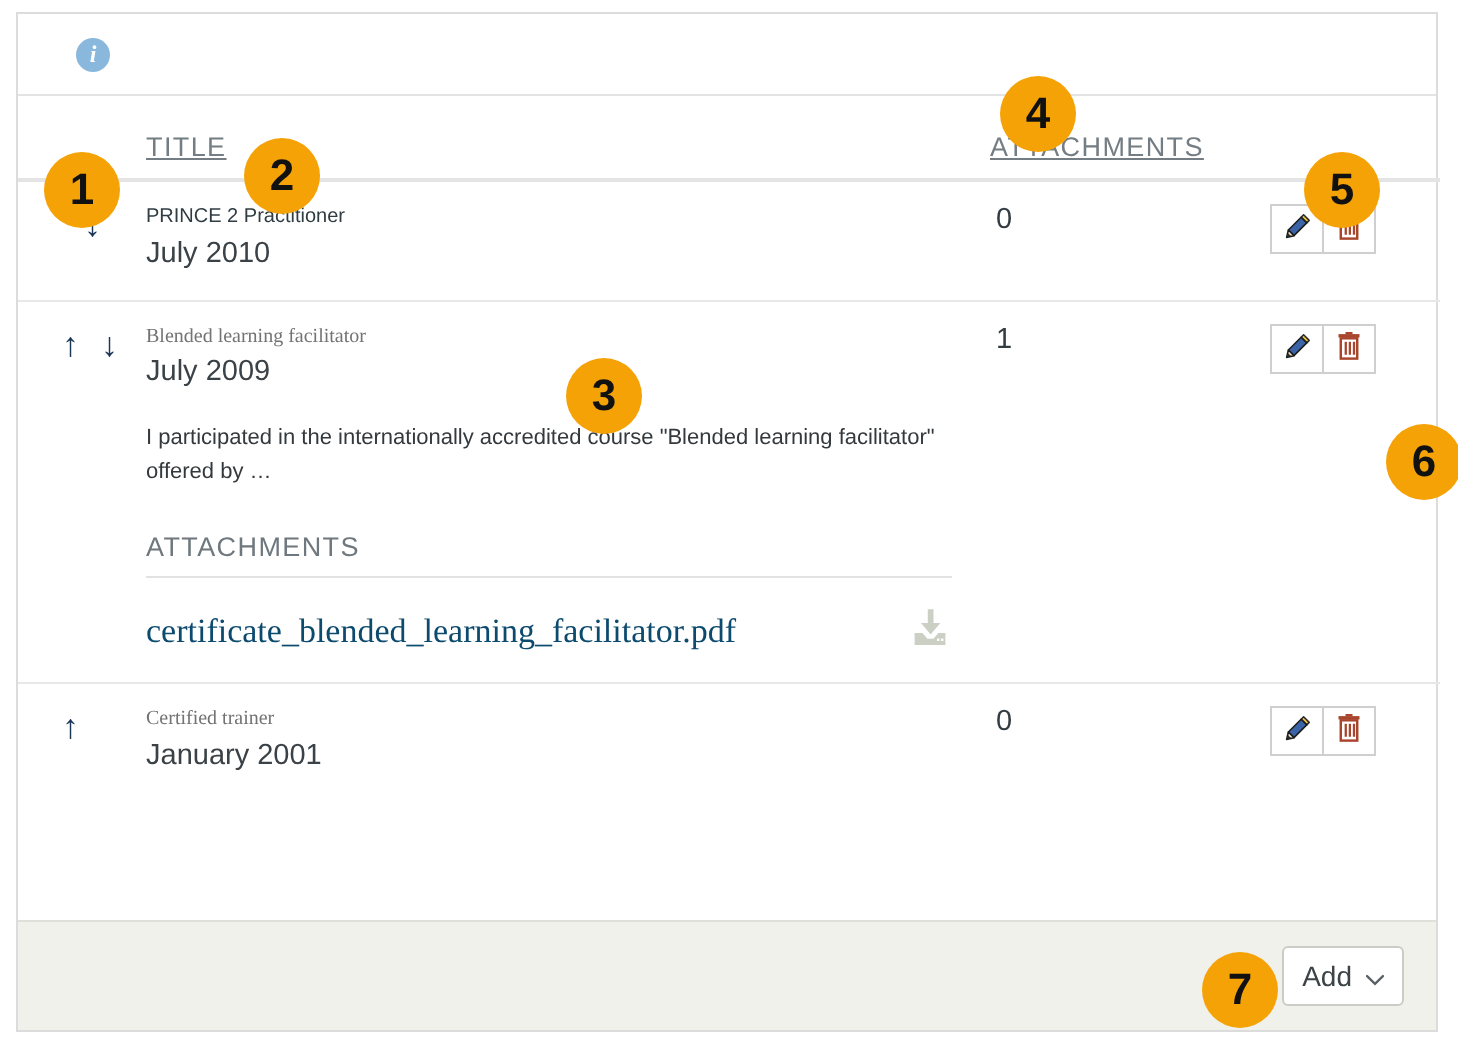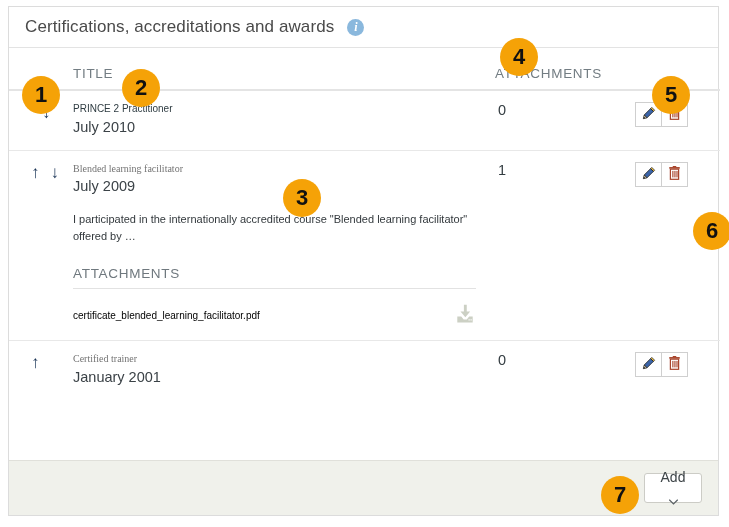--- a/index.html
+++ b/index.html
@@ -67,20 +67,21 @@
   }
   table.cert-table th {
     font-weight: 400;
     font-size: 13.5px;
     color: #737d83;
     text-align: left;
     letter-spacing: 0.7px;
     padding: 18px 0 8px 0;
     border-bottom: 2px solid #e4e4e4;
     vertical-align: bottom;
+    text-decoration: underline;
   }
   .col-arrows { width: 64px; }
   .col-title  { width: 422px; }
   .col-att    { width: 140px; }
   .col-act    { width: 85px; }
 
   table.cert-table td {
     border-top: 1px solid #e8e8e8;
     vertical-align: top;
     padding: 11px 0 12px 0;
@@ -134,22 +135,23 @@
     max-width: 403px;
   }
   .att-file-row {
     display: flex;
     align-items: center;
     justify-content: space-between;
     max-width: 403px;
     margin-top: 14px;
   }
   .att-file-name {
-    font-size: 10px;
-    color: #000000;
+    font-size: 17px;
+    color: #0c4a6e;
+    font-family: Liberation Serif, serif;
   }
   .dl-icon {
     width: 22px;
     height: 22px;
     flex: 0 0 auto;
     color: #ccd0c4;
   }
 
   .att-count { font-size: 14.5px; color: #333c41; padding-left: 3px; }
 
@@ -199,21 +201,20 @@
     border-radius: 3px;
     display: inline-flex;
     align-items: center;
     justify-content: center;
     gap: 7px;
     font-size: 14px;
     color: #3d4447;
     padding: 0 9px;
     cursor: pointer;
     box-sizing: border-box;
-    flex-direction: column;
   }
   .chev { width: 9px; height: 6px; color: #5a6165; }
 
   
   .badge {
     position: absolute;
     width: 38px;
     height: 38px;
     border-radius: 50%;
     background: #f5a207;
@@ -236,21 +237,20 @@
   .b7 { left: 601px; top: 476px; }
 
   .scroll-area { position: relative; }
 </style>
 </head>
 <body>
 
 <div class="panel">
 
   <div class="panel-header">
-    <span class="panel-title">Certifications, accreditations and awards</span>
     <span class="info-icon">i</span>
   </div>
 
   <div class="scroll-area">
     <table class="cert-table">
       <colgroup>
         <col class="col-arrows">
           <col class="col-title">
           <col class="col-att">
           <col class="col-act">

